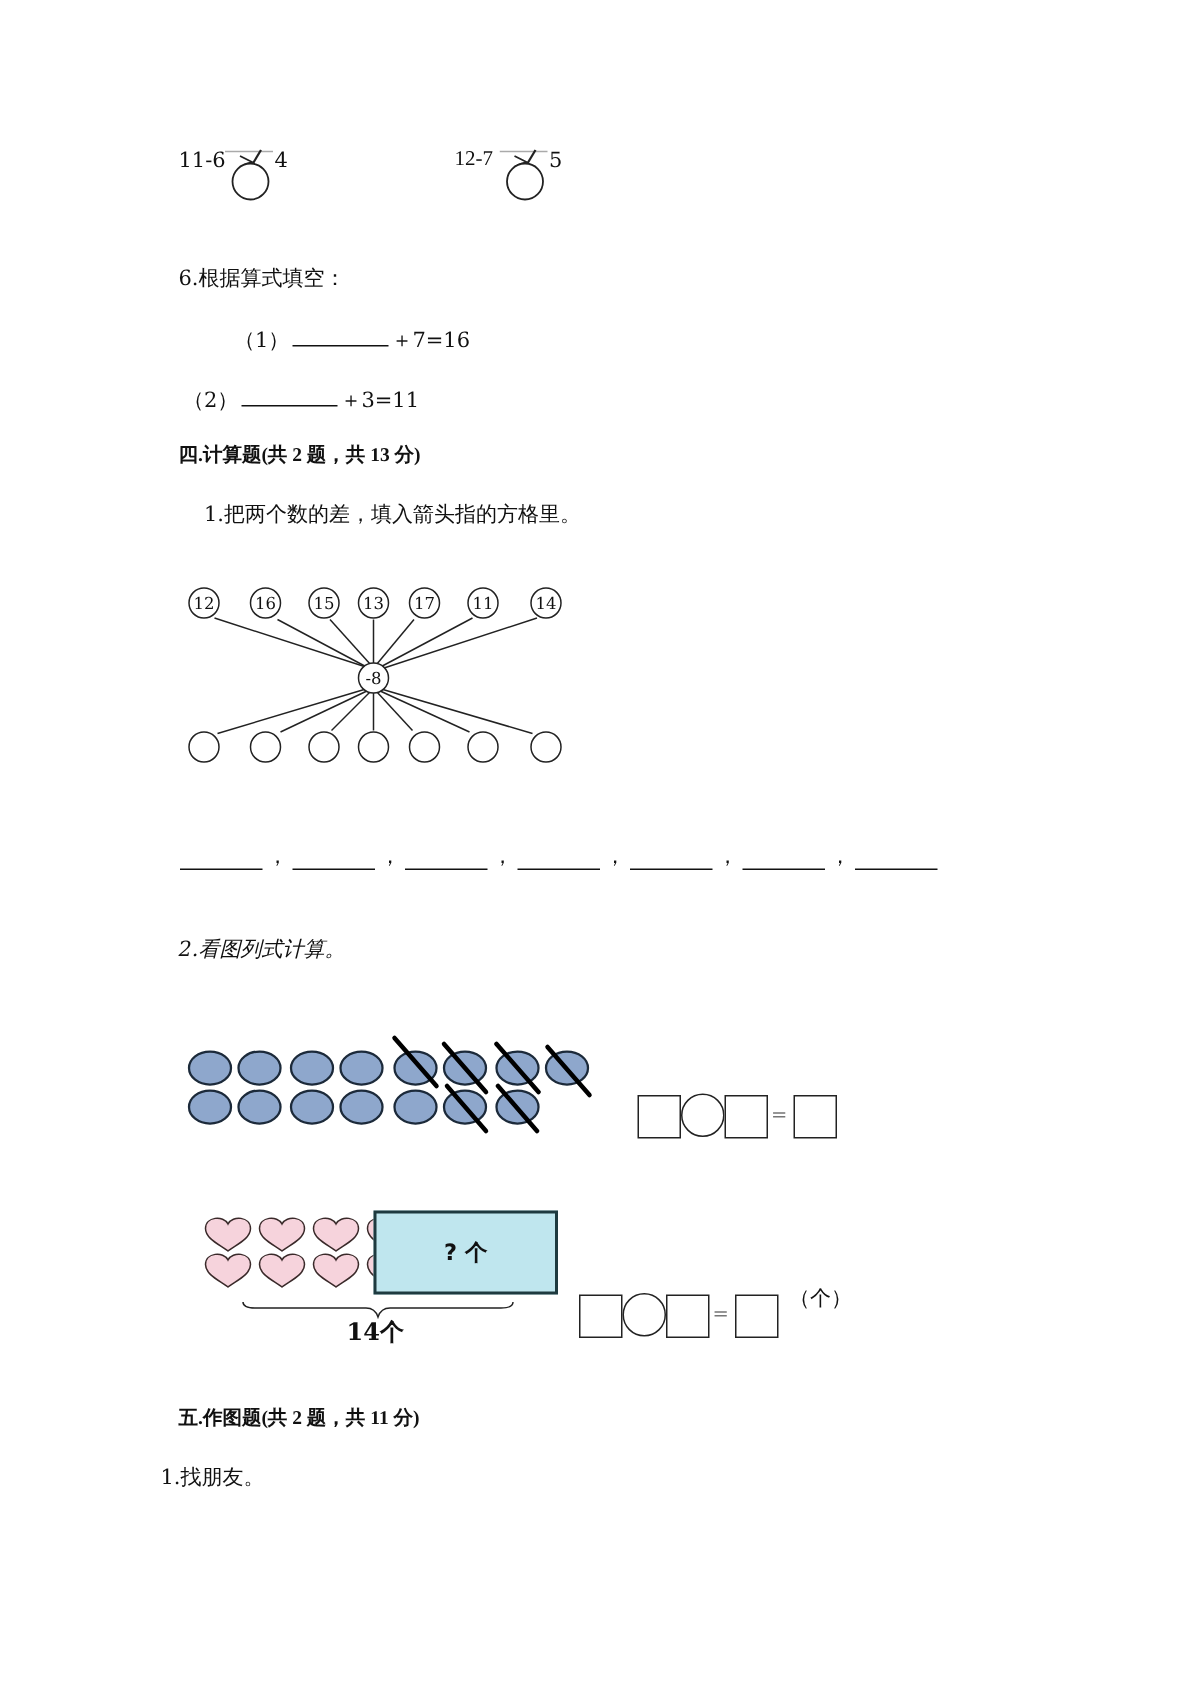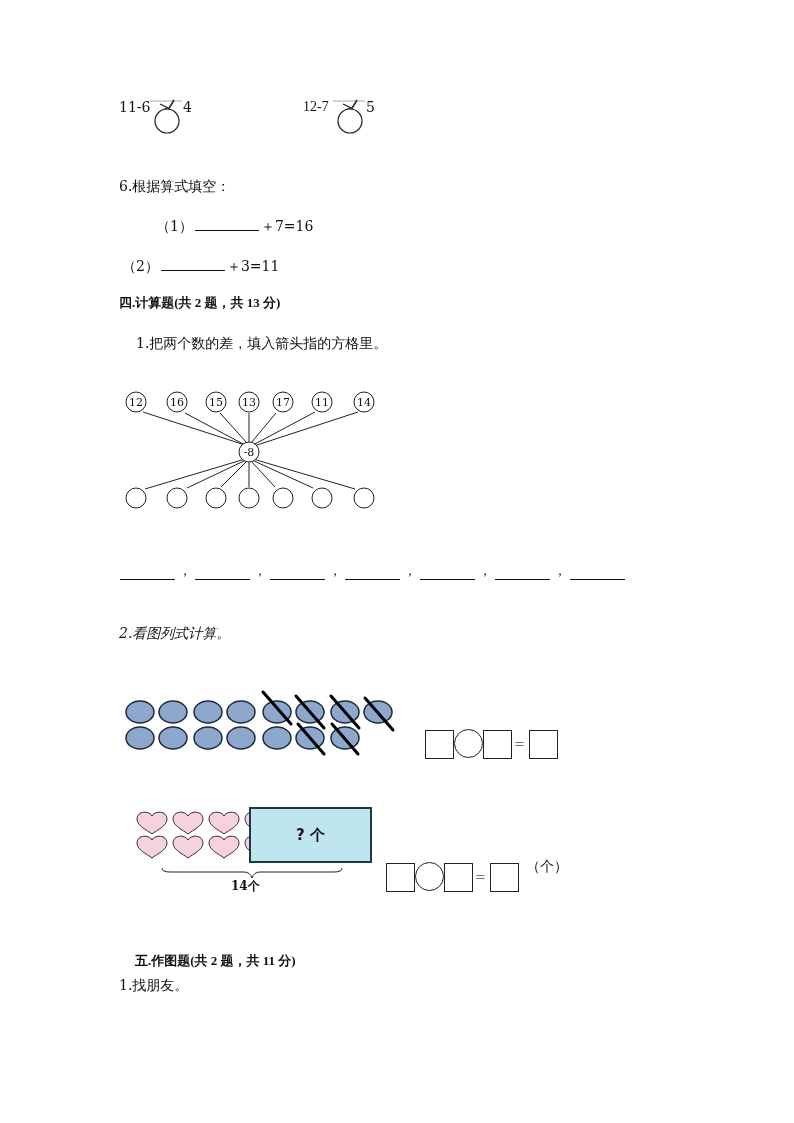--- a/index.html
+++ b/index.html
@@ -180,23 +180,23 @@
     <use href="#heart" x="58" y="40"></use>
     <use href="#heart" x="94" y="40"></use>
     <use href="#heart" x="130" y="40"></use>
   </g>
 </svg>
 <div class="qbox" style="left:249px; top:807px; width:119px; height:52px; font-family:'DejaVu Sans', sans-serif;">? 个</div>
 
 <svg class="abs" style="left:160px; top:866px;" width="185" height="16">
   <path d="M2 2 Q2 6 10 6 L84 6 Q90 6 92 12 Q94 6 100 6 L174 6 Q182 6 182 2" fill="none" stroke="#222" stroke-width="1"></path>
 </svg>
-<div class="abs" style="left:231px; top:878px; font-size:12px; font-weight:bold;">14个</div>
+<div class="abs" style="left:231px; top:878px; font-size:16px; font-weight:bold;">14个</div>
 
 <div class="eq-box" style="left:386px; top:863px; width:27px; height:27px;"></div>
 <div class="eq-circle" style="left:415px; top:862px; width:27px; height:27px;"></div>
 <div class="eq-box" style="left:444px; top:863px; width:27px; height:27px;"></div>
 <div class="abs txt" style="left:475px; top:868px; color:#777; font-size:13px;">=</div>
 <div class="eq-box" style="left:490px; top:863px; width:27px; height:27px;"></div>
 <div class="abs txt" style="left:526px; top:857px;">（个）</div>
 
-<div class="abs heading" style="left:135px; top:935px;margin-top:16px;">五.作图题(共 2 题，共 11 分)</div>
-<div class="abs txt" style="left:119px; top:976px;">1.找朋友。</div>
+<div class="abs heading" style="left:119px; top:935px;">五.作图题(共 2 题，共 11 分)</div>
+<div class="abs txt" style="left:107px; top:976px;">1.找朋友。</div>
 
 </body></html>

